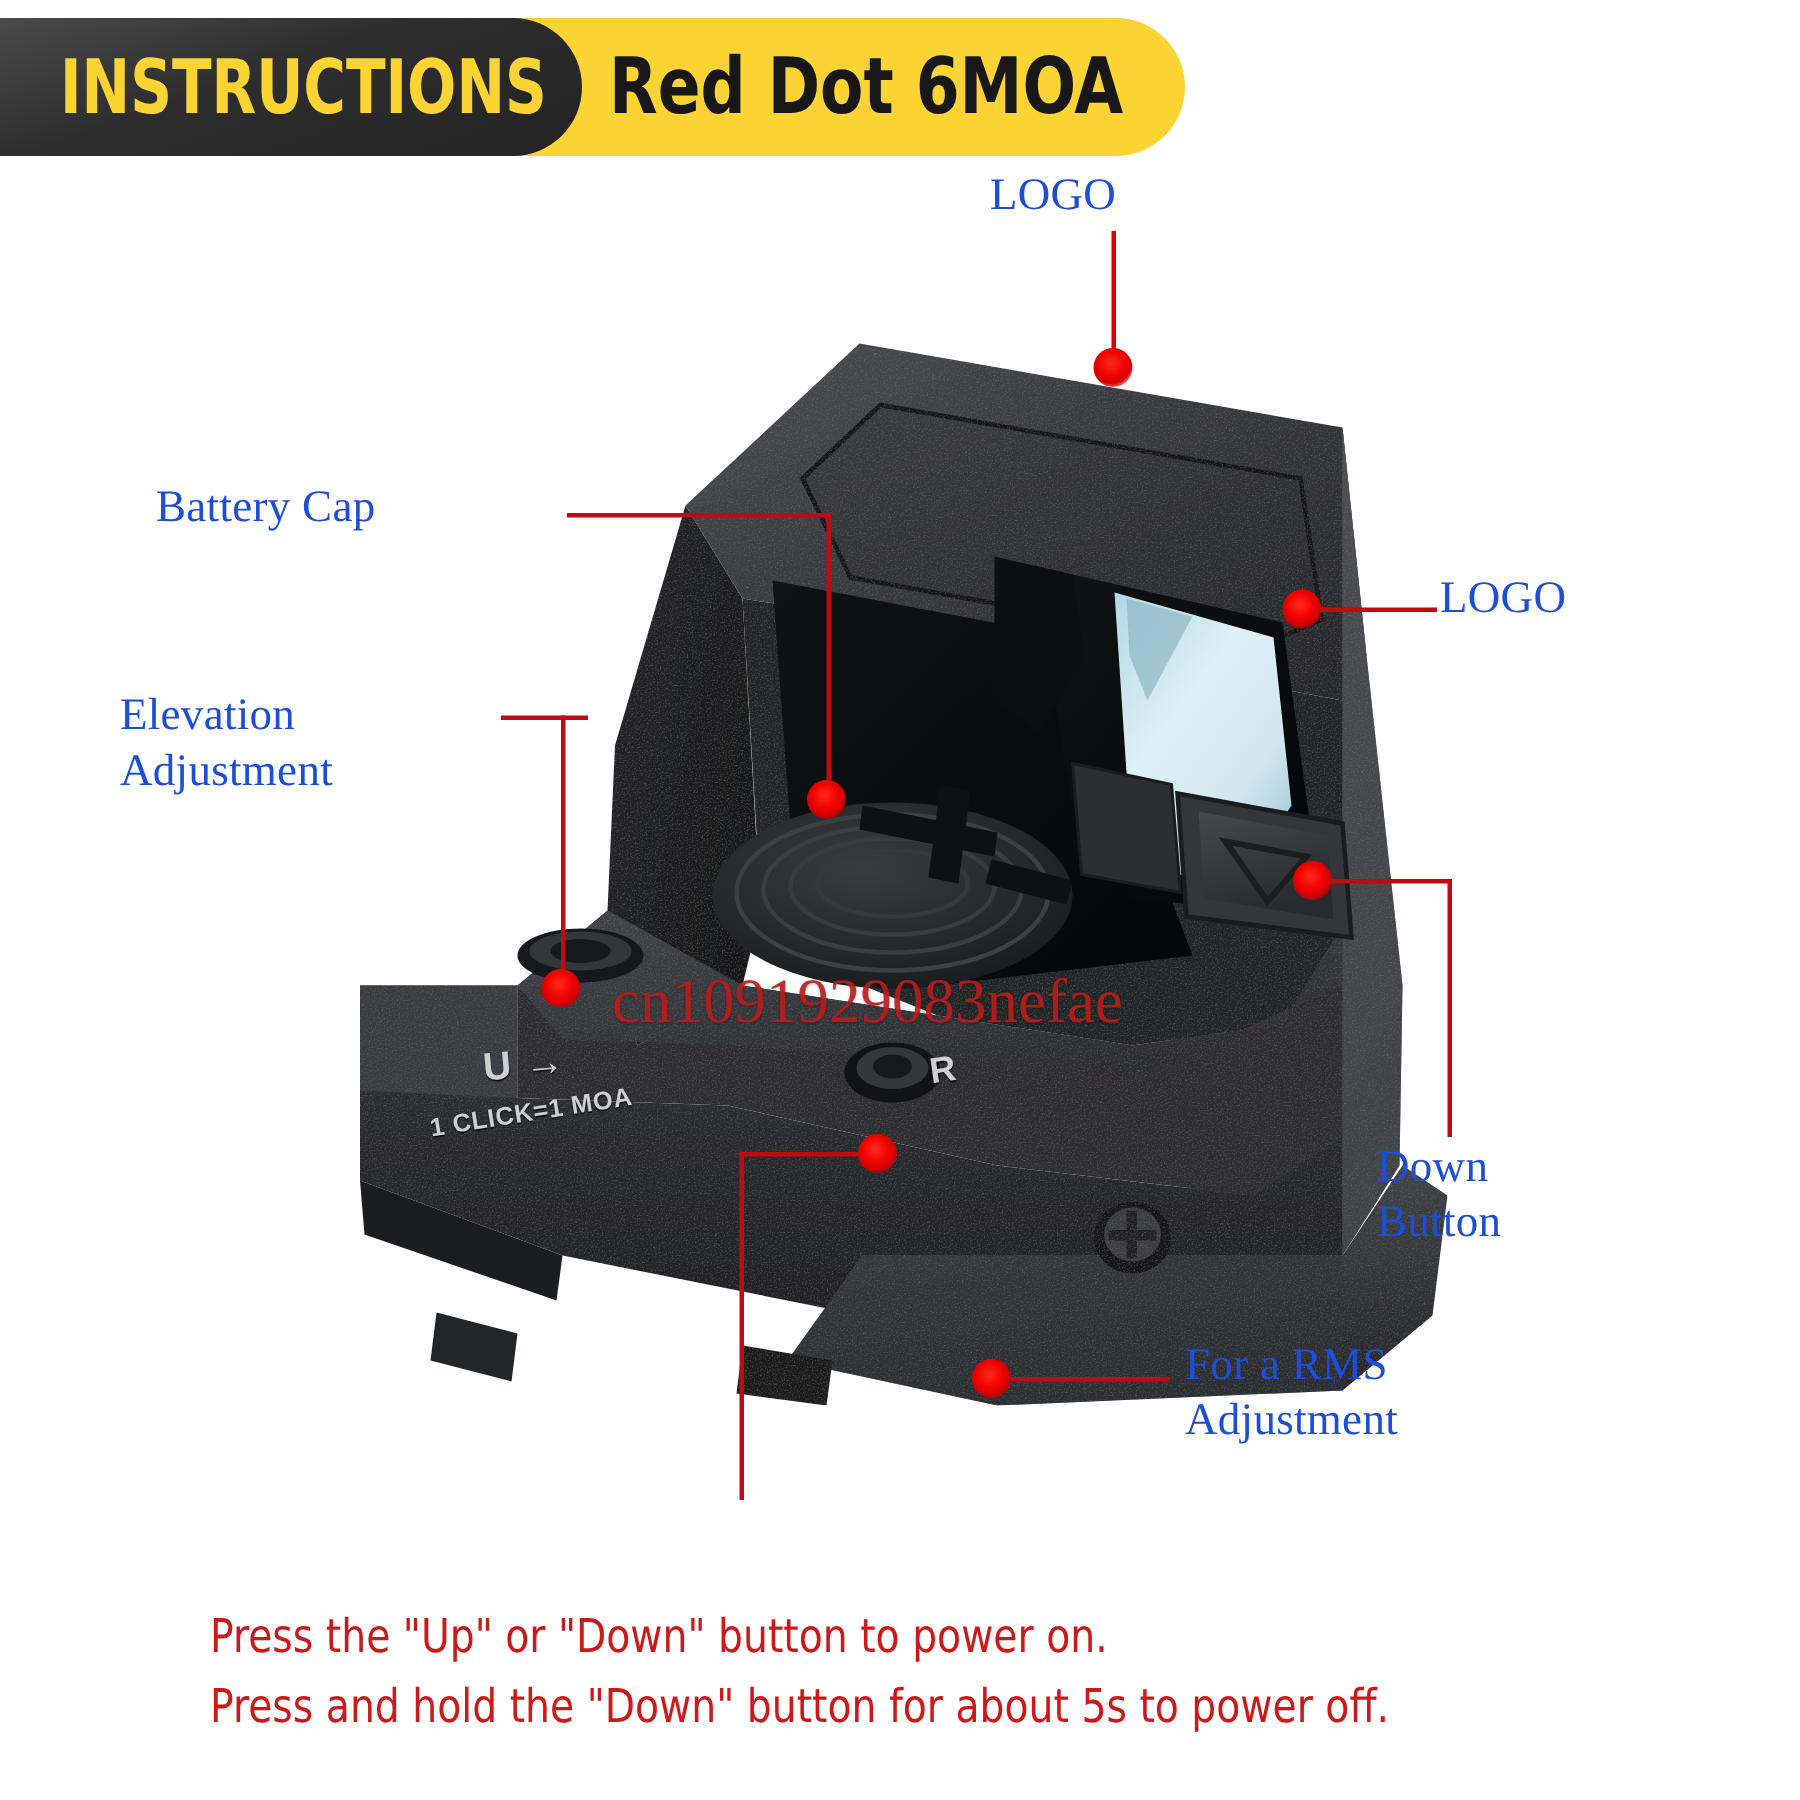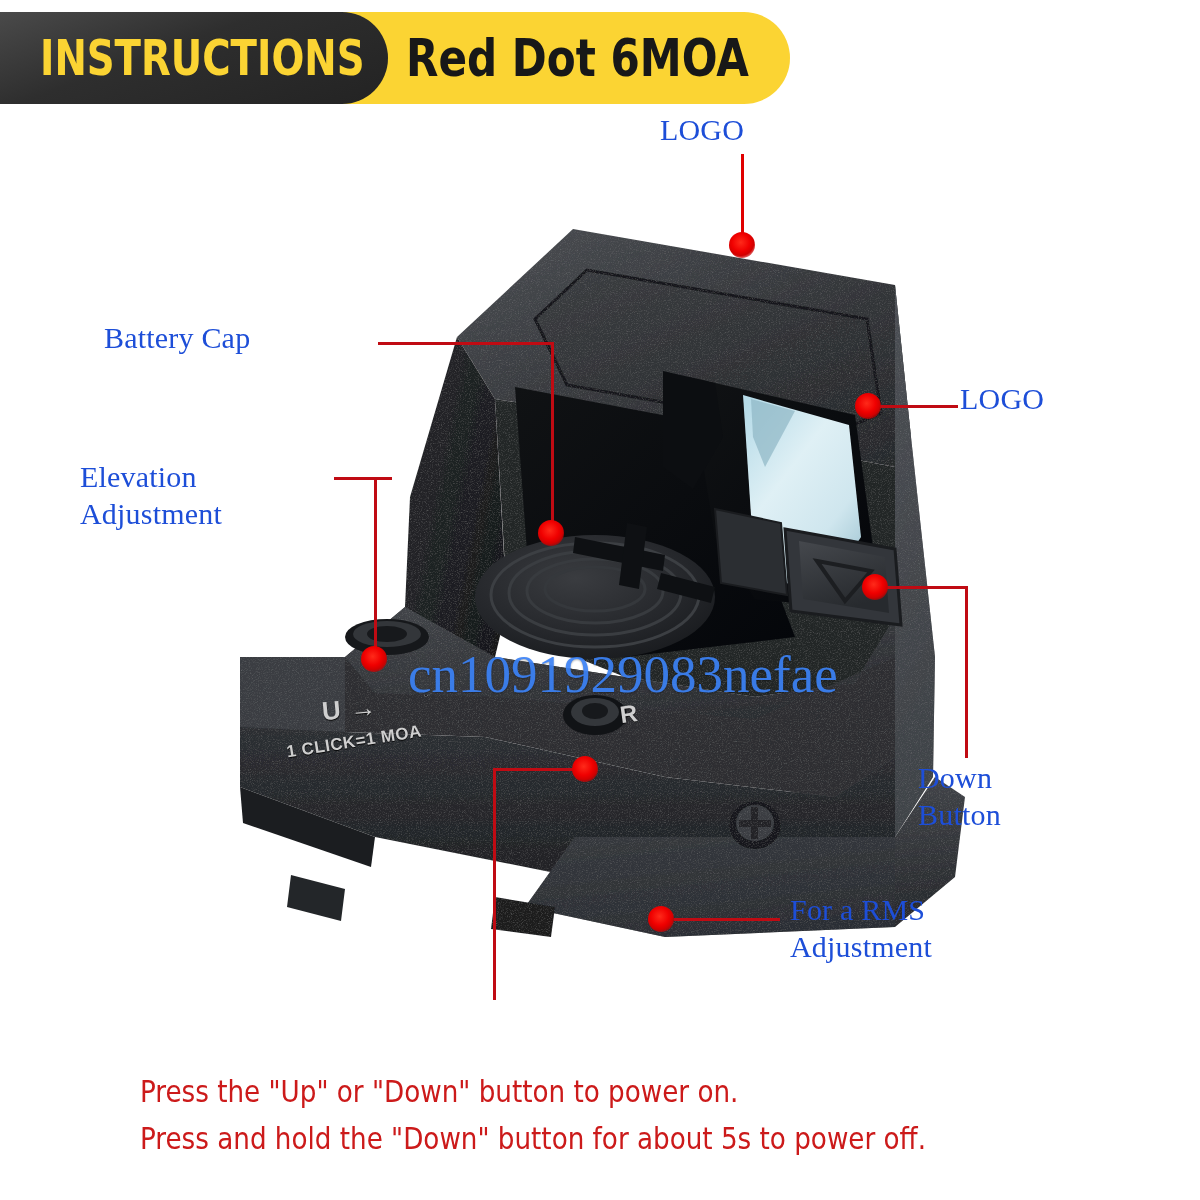--- a/index.html
+++ b/index.html
@@ -122,22 +122,22 @@
     border-radius: 50%;
     background: radial-gradient(circle at 45% 40%, #ff2a1a 0%, #f00000 42%, #d20000 62%, rgba(190,0,0,0.45) 80%, rgba(160,0,0,0.0) 100%);
   }
 
   
   .watermark {
     position: absolute;
     left: 408px;
     top: 552px;
     font-family: "Liberation Serif", "DejaVu Serif", serif;
-    font-size: 53px;
-    color: #3b82f6;
+    font-size: 42px;
+    color: #b91c1c;
     opacity: 0.92;
     white-space: nowrap;
     text-shadow: 0 1px 2px rgba(0,0,0,0.35);
     letter-spacing: 0px;
   }
 
   
   .engrave {
     position: absolute;
     color: #cfcfcf;

